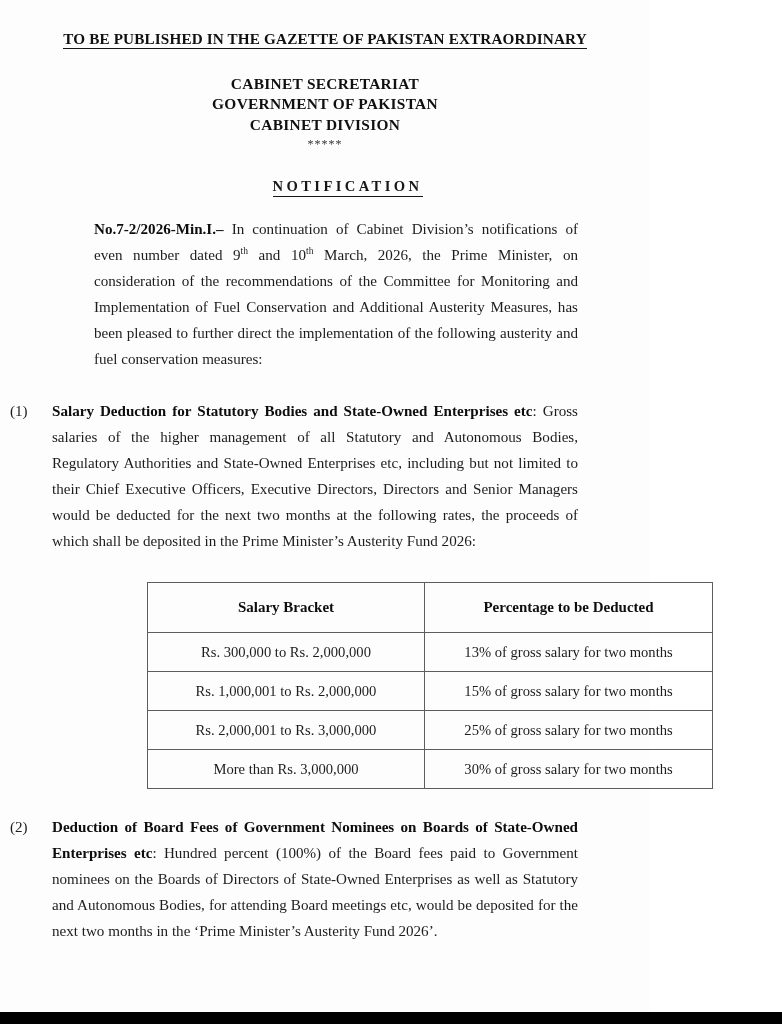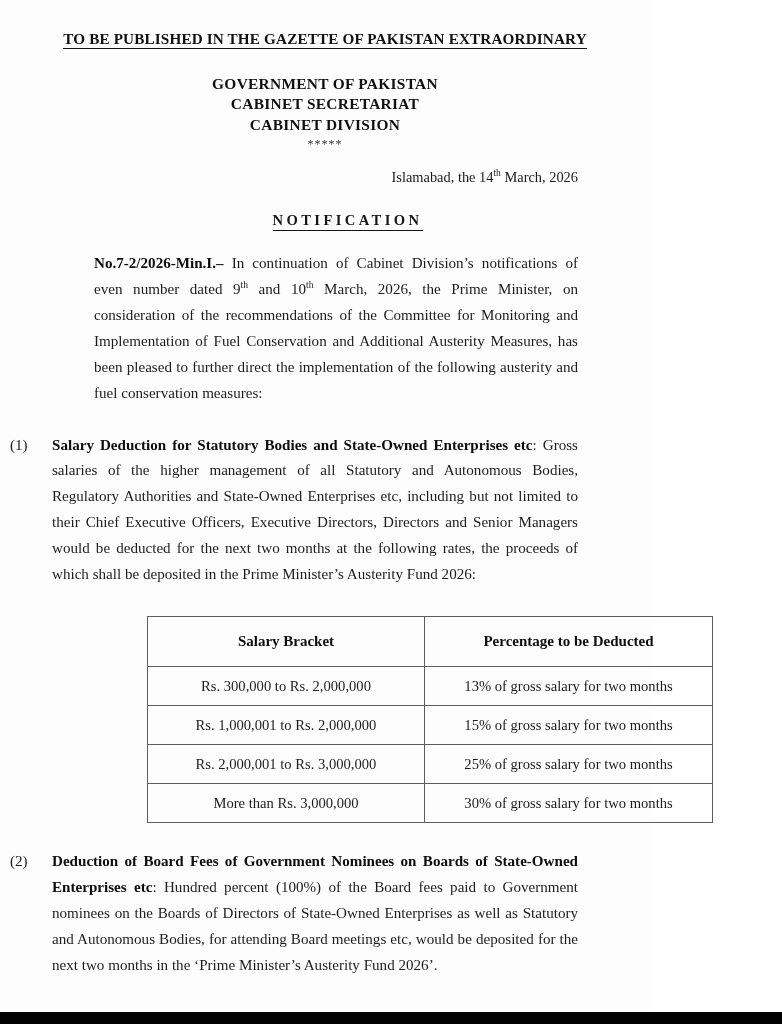--- a/index.html
+++ b/index.html
@@ -164,27 +164,26 @@
 </head>
 <body>
 
 <div class="page">
 
   <div class="gazette-line">
     <span>TO BE PUBLISHED IN THE GAZETTE OF PAKISTAN EXTRAORDINARY</span>
   </div>
 
   <div class="org-block">
+    <div>CABINET SECRETARIAT</div>
     <div>GOVERNMENT OF PAKISTAN</div>
-    <div>CABINET SECRETARIAT</div>
     <div>CABINET DIVISION</div>
   </div>
   <div class="stars">*****</div>
 
-  <div class="dateline"><span>Islamabad, the 14</span><sup>th</sup><span> March, 2026</span></div>
 
   <div class="notification-title">
     <span>NOTIFICATION</span>
   </div>
 
   <div class="body-wrap">
     <p class="para"><b>No.7-2/2026-Min.I.–</b><span>  In continuation of Cabinet Division’s notifications of even number dated 9</span><sup>th</sup><span> and 10</span><sup>th</sup><span> March, 2026, the Prime Minister, on consideration of the recommendations of the Committee for Monitoring and Implementation of Fuel Conservation and Additional Austerity Measures, has been pleased to further direct the implementation of the following austerity and fuel conservation measures:</span></p>
   </div>
 
   <div class="clause">

